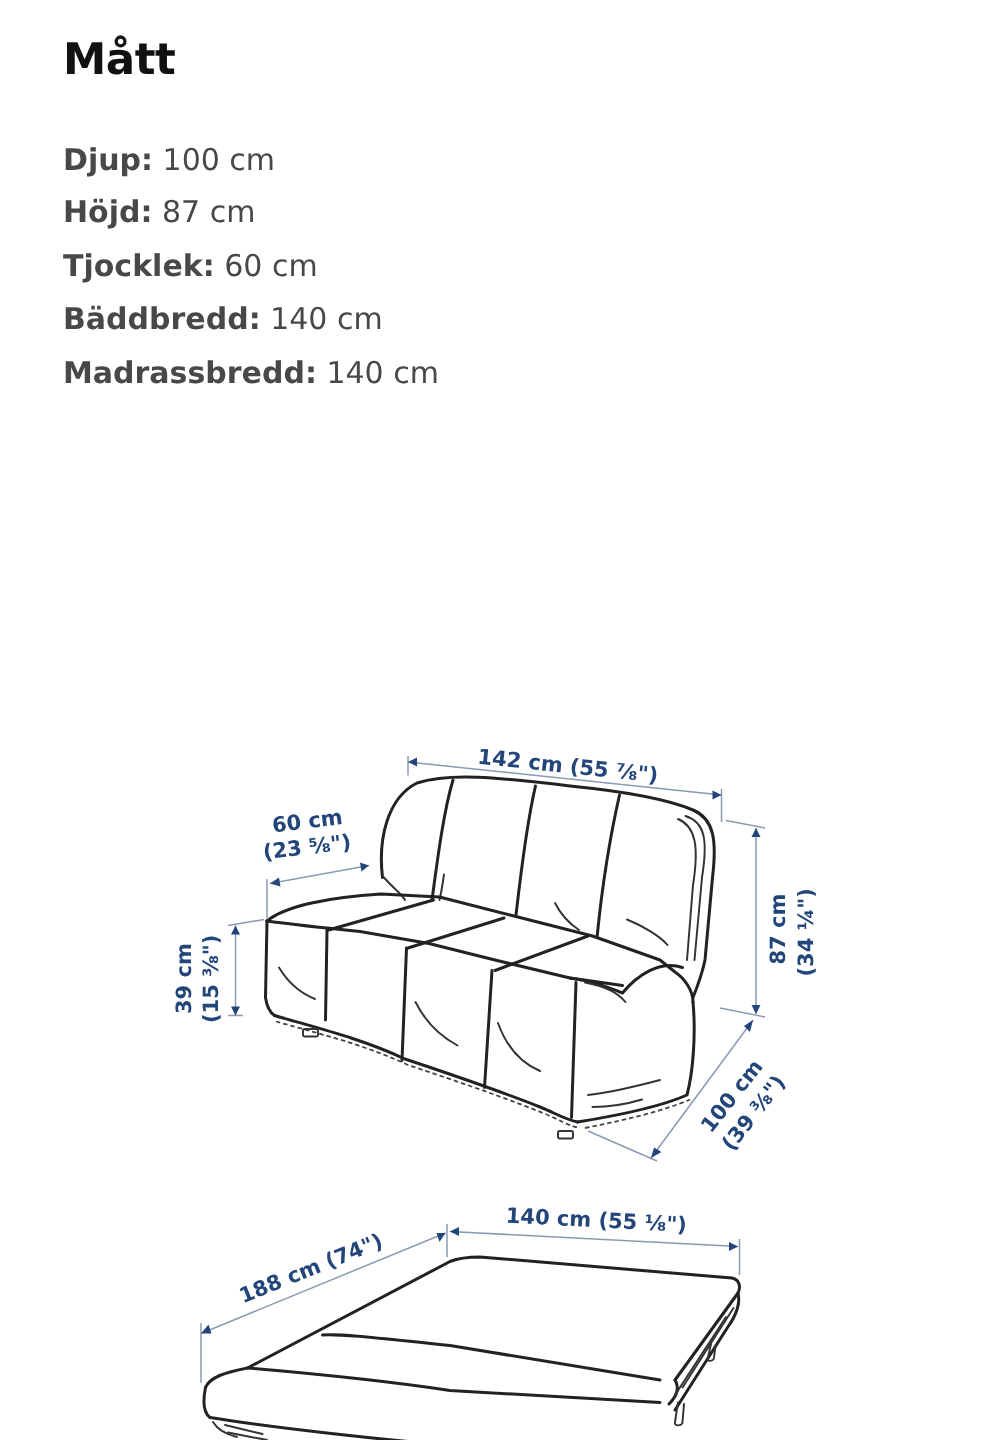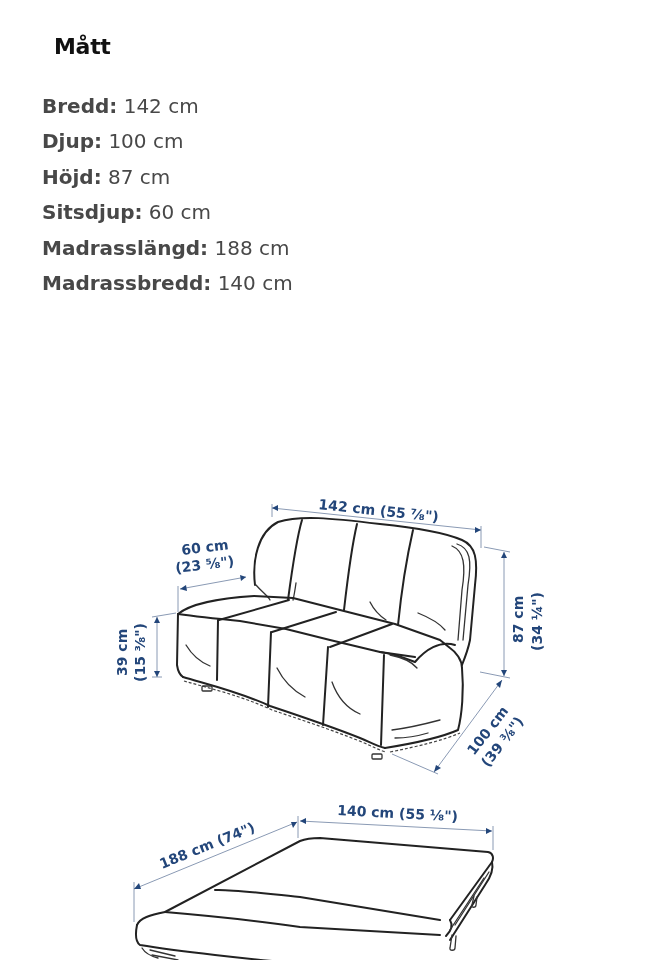--- a/index.html
+++ b/index.html
@@ -12,25 +12,25 @@
       height: 960px;
       overflow: hidden;
       position: relative;
       font-family: "DejaVu Sans", sans-serif;
       color: #111111;
     }
     .title {
       position: absolute;
       left: 42px;
       top: 22px;
-      font-size: 22px;
+      font-size: 29px;
       font-weight: bold;
       color: #111111;
       letter-spacing: -0.3px;
-      margin: 12px;
+      margin: 0;
     }
     .spec-list {
       position: absolute;
       left: 42px;
       top: 89px;
       margin: 0;
       padding: 0;
       list-style: none;
     }
     .spec-row {
@@ -87,25 +87,24 @@
       stroke-dasharray: 3 2;
       fill: none;
     }
   </style>
 </head>
 <body>
 
 <h1 class="title">Mått</h1>
 
 <ul class="spec-list">
-  <li class="spec-row"><span class="spec-label">Bredd:</span> <span class="spec-value">142 cm</span></li>
   <li class="spec-row"><span class="spec-label">Djup:</span> <span class="spec-value">100 cm</span></li>
   <li class="spec-row"><span class="spec-label">Höjd:</span> <span class="spec-value">87 cm</span></li>
-  <li class="spec-row"><span class="spec-label">Sitsdjup:</span> <span class="spec-value">60 cm</span></li>
-  <li class="spec-row"><span class="spec-label">Madrasslängd:</span> <span class="spec-value">188 cm</span></li>
+  <li class="spec-row"><span class="spec-label">Tjocklek:</span> <span class="spec-value">60 cm</span></li>
+  <li class="spec-row"><span class="spec-label">Bäddbredd:</span> <span class="spec-value">140 cm</span></li>
   <li class="spec-row"><span class="spec-label">Madrassbredd:</span> <span class="spec-value">140 cm</span></li>
 </ul>
 
 <svg class="illus" viewBox="0 470 660 490" xmlns="http://www.w3.org/2000/svg">
 
   <g>
 
     <path class="ink" d="M255 585 C252 560, 258 532, 278 522 C300 515, 330 518, 380 524 C420 528, 448 534, 462 540 C476 546, 478 560, 475 585 L470 640 C468 650, 464 660, 462 665"></path>
     <path class="ink-thin" d="M457 544 C470 548, 472 560, 468 585 L463 640"></path>
     <path class="ink-thin" d="M452 546 C464 551, 466 565, 462 590 L458 640"></path>

